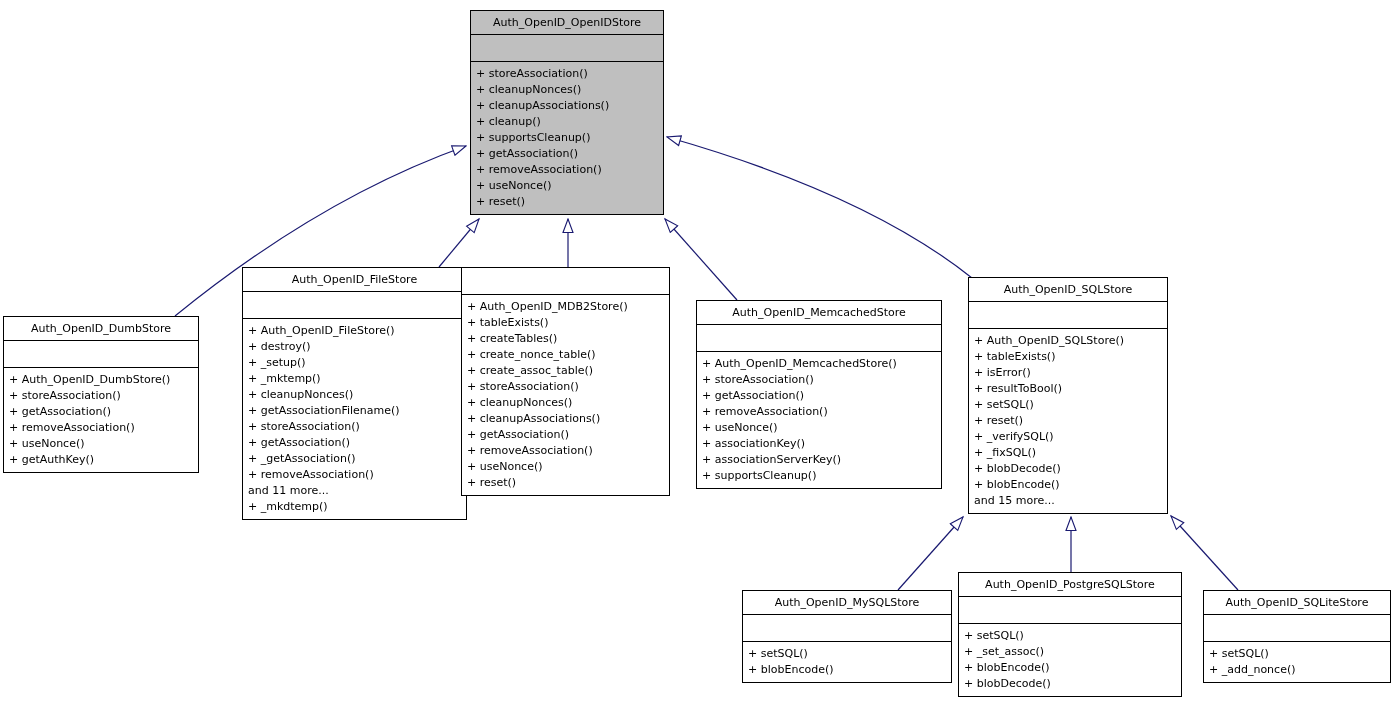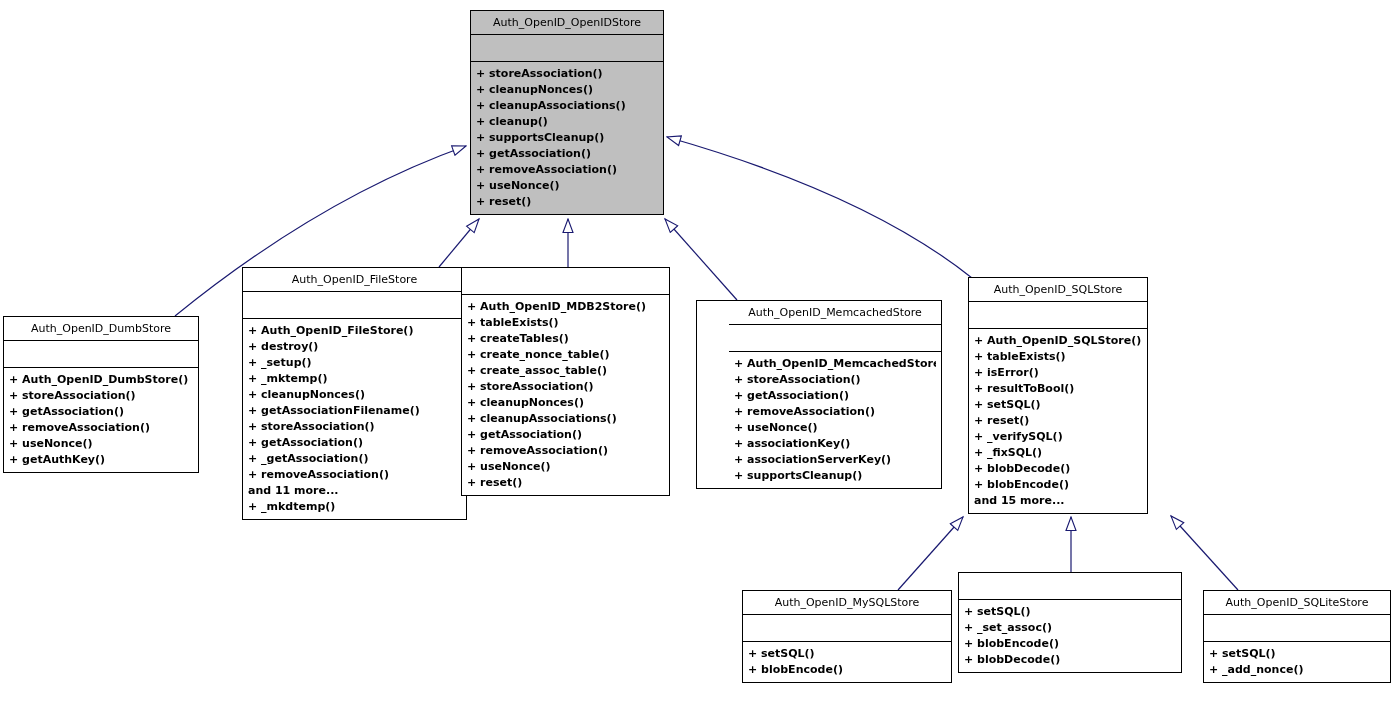--- a/index.html
+++ b/index.html
@@ -41,21 +41,20 @@
     border-bottom: 1px solid #000000;
     white-space: nowrap;
     overflow: hidden;
   }
   .class-attrs {
     height: 26px;
     border-bottom: 1px solid #000000;
   }
   .class-methods {
     padding: 4px 5px;
-    font-weight: bold;
   }
   .method-line {
     line-height: 16px;
     white-space: nowrap;
     overflow: hidden;
   }
 </style>
 </head>
 <body>
 
@@ -133,35 +132,35 @@
           <div class="method-line">+ create_assoc_table()</div>
           <div class="method-line">+ storeAssociation()</div>
           <div class="method-line">+ cleanupNonces()</div>
           <div class="method-line">+ cleanupAssociations()</div>
           <div class="method-line">+ getAssociation()</div>
           <div class="method-line">+ removeAssociation()</div>
           <div class="method-line">+ useNonce()</div>
           <div class="method-line">+ reset()</div>
         </div>
       </div>
-      <div class="class-box" style="left: 696px; top: 300px; width: 246px; padding-left: 32px;">
+      <div class="class-box" style="left: 696px; top: 300px; width: 246px;">
         <div class="class-title">Auth_OpenID_MemcachedStore</div>
         <div class="class-attrs"></div>
         <div class="class-methods">
           <div class="method-line">+ Auth_OpenID_MemcachedStore()</div>
           <div class="method-line">+ storeAssociation()</div>
           <div class="method-line">+ getAssociation()</div>
           <div class="method-line">+ removeAssociation()</div>
           <div class="method-line">+ useNonce()</div>
           <div class="method-line">+ associationKey()</div>
           <div class="method-line">+ associationServerKey()</div>
           <div class="method-line">+ supportsCleanup()</div>
         </div>
       </div>
-      <div class="class-box" style="left: 968px; top: 277px; width: 180px;">
+      <div class="class-box" style="left: 968px; top: 277px; width: 200px;">
         <div class="class-title">Auth_OpenID_SQLStore</div>
         <div class="class-attrs"></div>
         <div class="class-methods">
           <div class="method-line">+ Auth_OpenID_SQLStore()</div>
           <div class="method-line">+ tableExists()</div>
           <div class="method-line">+ isError()</div>
           <div class="method-line">+ resultToBool()</div>
           <div class="method-line">+ setSQL()</div>
           <div class="method-line">+ reset()</div>
           <div class="method-line">+ _verifySQL()</div>
@@ -173,20 +172,21 @@
       </div>
       <div class="class-box" style="left: 742px; top: 590px; width: 210px;">
         <div class="class-title">Auth_OpenID_MySQLStore</div>
         <div class="class-attrs"></div>
         <div class="class-methods">
           <div class="method-line">+ setSQL()</div>
           <div class="method-line">+ blobEncode()</div>
         </div>
       </div>
       <div class="class-box" style="left: 958px; top: 572px; width: 224px;">
+        <div class="class-title">Auth_OpenID_PostgreSQLStore</div>
         <div class="class-attrs"></div>
         <div class="class-methods">
           <div class="method-line">+ setSQL()</div>
           <div class="method-line">+ _set_assoc()</div>
           <div class="method-line">+ blobEncode()</div>
           <div class="method-line">+ blobDecode()</div>
         </div>
       </div>
       <div class="class-box" style="left: 1203px; top: 590px; width: 188px;">
         <div class="class-title">Auth_OpenID_SQLiteStore</div>

